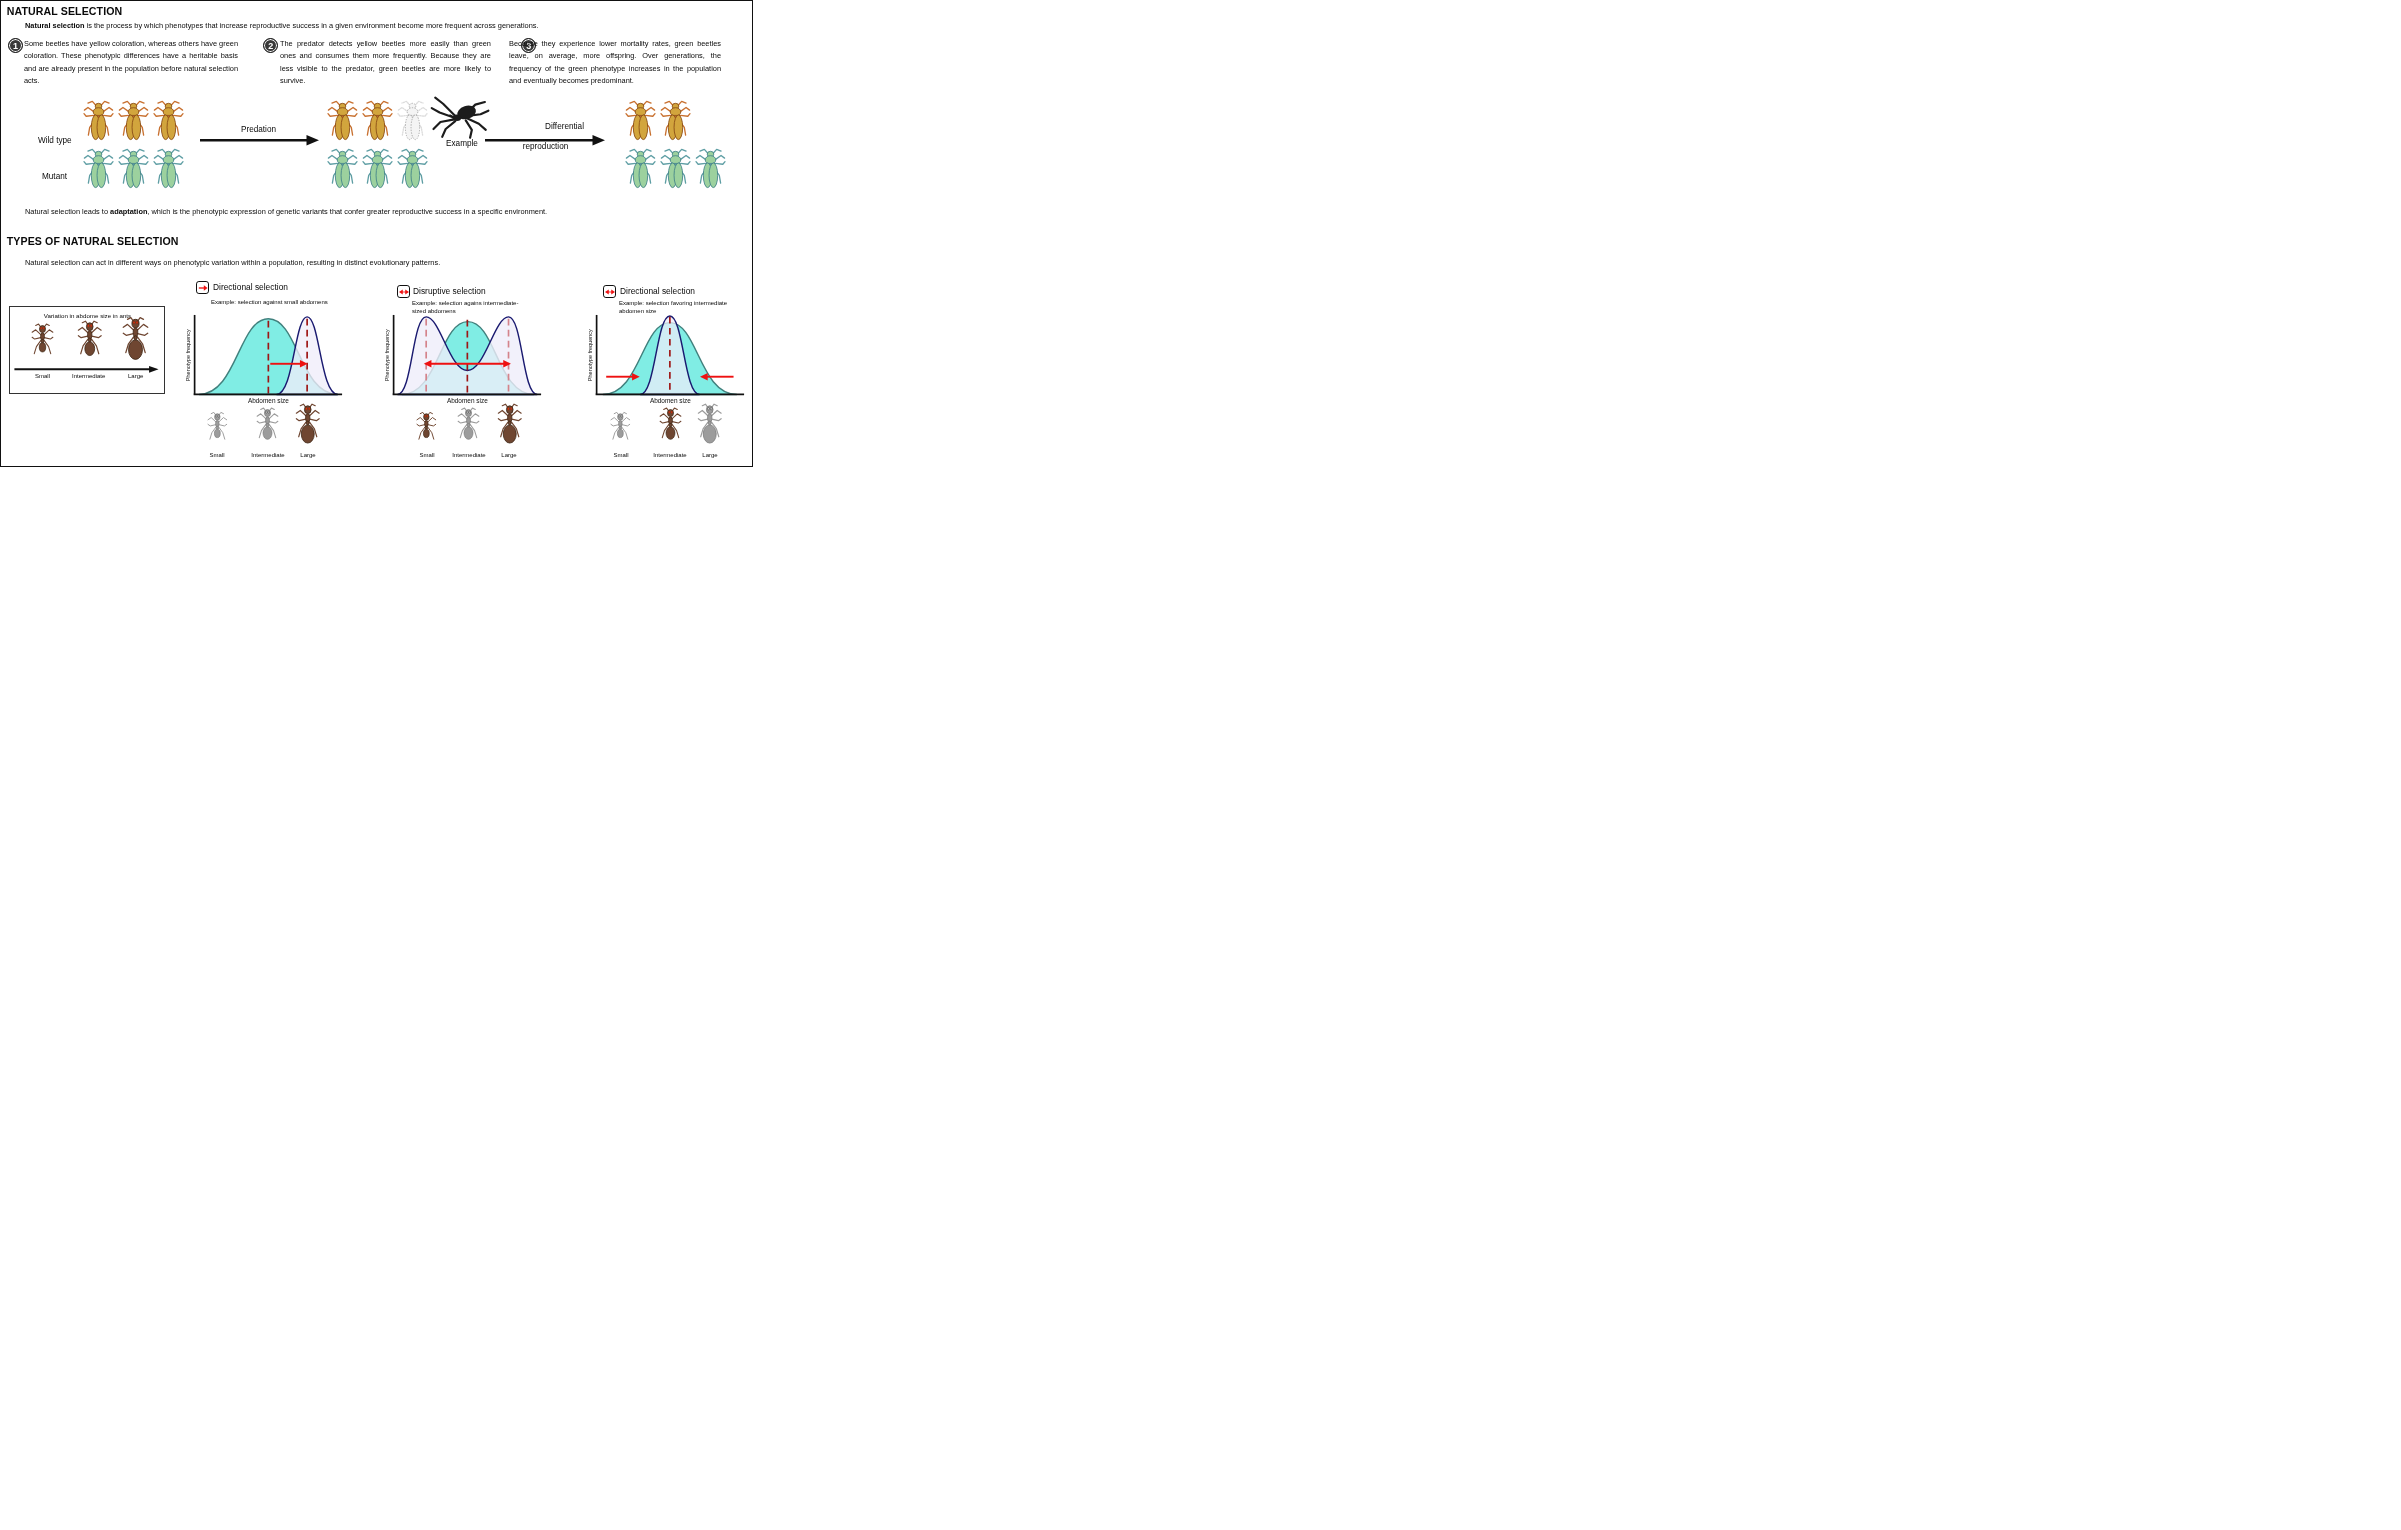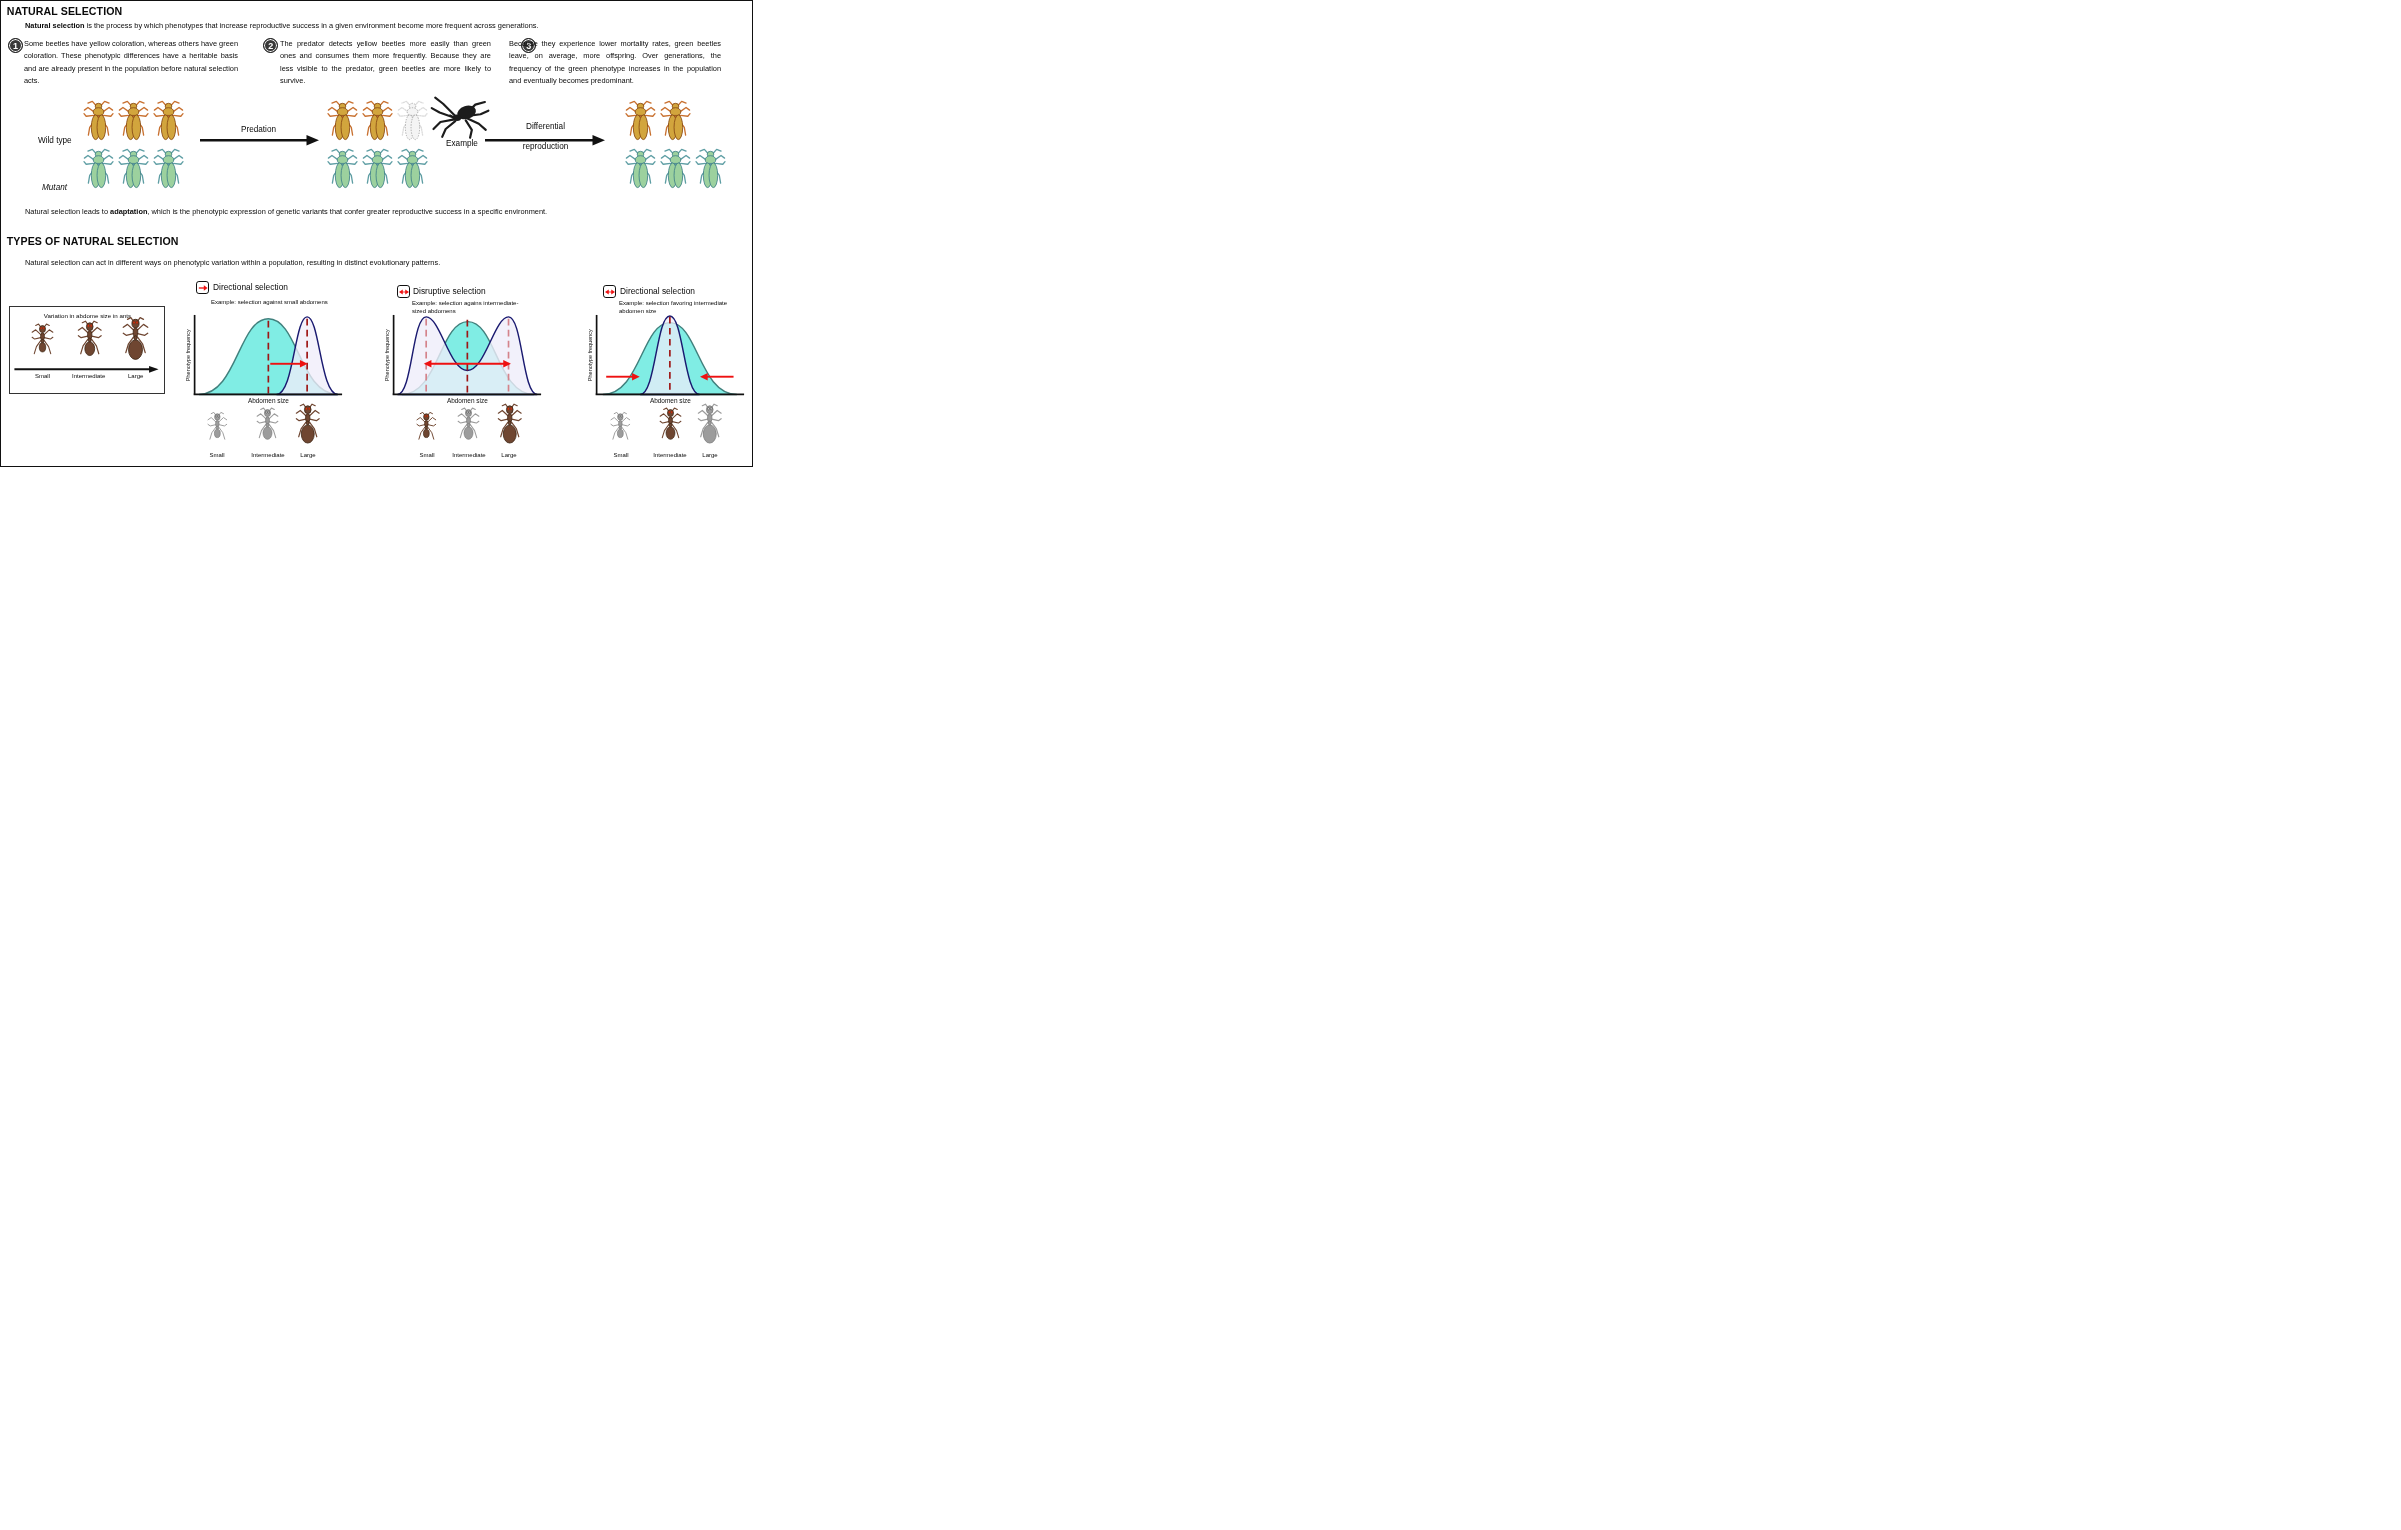--- a/index.html
+++ b/index.html
@@ -46,21 +46,21 @@
   <div class="abs step-num" style="left:6.7px;top:37px;">1</div>
   <div class="abs body-text step-text" style="left:23px;top:37px;width:214px;">Some beetles have yellow coloration, whereas others have green coloration. These phenotypic differences have a heritable basis and are already present in the population before natural selection acts.</div>
 
   <div class="abs step-num" style="left:262px;top:37px;">2</div>
   <div class="abs body-text step-text" style="left:279px;top:37px;width:211px;">The predator detects yellow beetles more easily than green ones and consumes them more frequently. Because they are less visible to the predator, green beetles are more likely to survive.</div>
 
   <div class="abs step-num" style="left:520px;top:37px;">3</div>
   <div class="abs body-text step-text" style="left:508px;top:37px;width:212px;">Because they experience lower mortality rates, green beetles leave, on average, more offspring. Over generations, the frequency of the green phenotype increases in the population and eventually becomes predominant.</div>
 
   <div class="abs row-label" style="left:37px;top:116px;">Wild type</div>
-  <div class="abs row-label" style="left:41px;top:163px;font-style:italic;">Mutant</div>
+  <div class="abs row-label" style="left:41px;top:152px;">Mutant</div>
 
   <div class="abs beetle-row" style="left:82px;top:99px;">
       <svg viewBox="0 0 70 100" width="31" height="44">
   <g fill="none" stroke="#C8702F" stroke-width="3" stroke-linecap="round" stroke-linejoin="round">
     <path d="M30 13 L21 3 L11 7"></path>
           <path d="M40 13 L49 3 L59 7"></path>
     <path d="M25 27 L11 17 L3 23"></path>
           <path d="M45 27 L59 17 L67 23"></path>
     <path d="M24 35 L7 37 L2 31"></path>
           <path d="M46 35 L63 37 L68 31"></path>
@@ -333,21 +333,21 @@
       <path d="M86 48 L116 44 L134 36"></path>
       <path d="M86 54 L112 66 L128 80"></path>
       <path d="M82 58 L96 80 L92 98"></path>
     </g>
     <ellipse cx="84" cy="40" rx="22" ry="15" fill="#1C1C1C" transform="rotate(-18 84 40)"></ellipse>
     <ellipse cx="62" cy="52" rx="9.5" ry="7.5" fill="#1C1C1C"></ellipse>
     <path d="M54 50 L46 46 M54 55 L46 58" stroke="#1C1C1C" stroke-width="3.5" stroke-linecap="round"></path>
   </svg>
   <div class="abs flow-label" style="left:430px;top:138px;width:62px;">Example</div>
 
-  <div class="abs flow-label" style="left:506px;top:121px;width:77px;">Differential</div>
+  <div class="abs flow-label" style="left:506px;top:121px;width:77px;text-align:right;">Differential</div>
   <svg class="abs" style="left:484px;top:133px;" width="120" height="12.5" viewBox="0 0 250 26">
     <line x1="0" y1="13" x2="226" y2="13" stroke="#111" stroke-width="5.5"></line>
     <polygon points="224,2 250,13 224,24" fill="#111"></polygon>
   </svg>
   <div class="abs flow-label" style="left:506px;top:141px;width:77px;">reproduction</div>
 
   <div class="abs beetle-row" style="left:624px;top:99px;">
       <svg viewBox="0 0 70 100" width="31" height="44">
   <g fill="none" stroke="#C8702F" stroke-width="3" stroke-linecap="round" stroke-linejoin="round">
     <path d="M30 13 L21 3 L11 7"></path>

